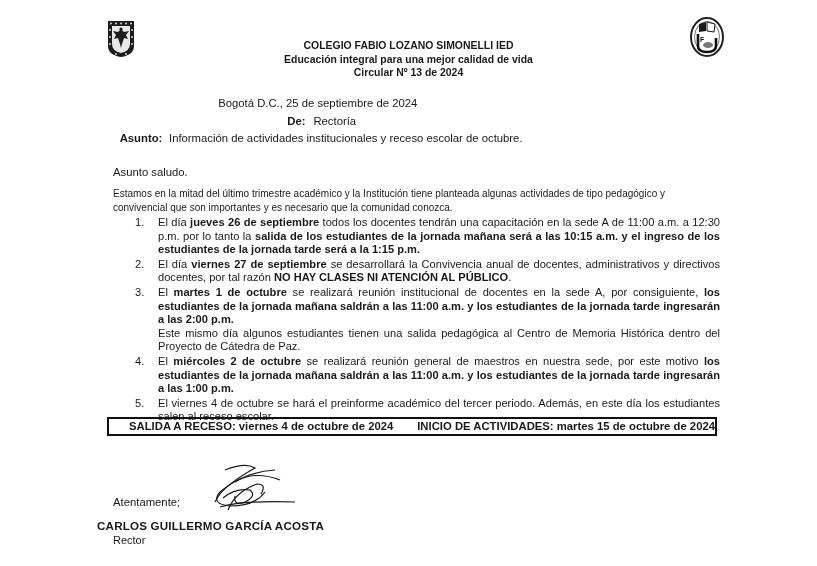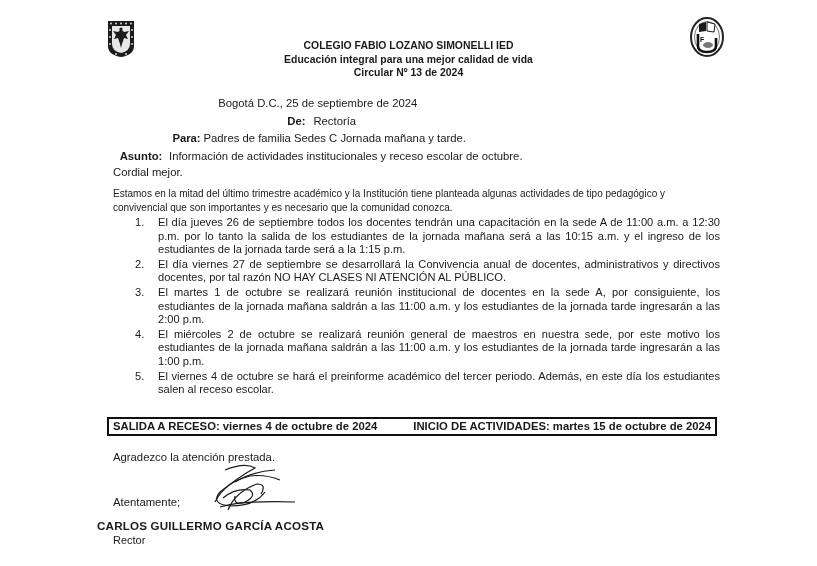--- a/index.html
+++ b/index.html
@@ -26,26 +26,26 @@
   .meta { position: absolute; left: 113px; top: 95px; font-size: 11.3px; line-height: 17.5px; }
   .meta .row { white-space: nowrap; text-align: center; }
   .meta .lbl { display: inline-block; width: 34px; font-weight: bold; }
   .meta .lbl.wide { width: 56px; }
   .greet { position: absolute; left: 113px; top: 166px; font-size: 11.3px; }
   .intro { position: absolute; left: 113px; top: 187px; width: 607px; font-size: 10px; line-height: 13.6px; }
   .list { position: absolute; left: 113px; top: 216px; width: 607px; font-size: 11.1px; line-height: 13.6px; }
   .item { position: relative; padding-left: 45px; text-align: justify; margin-bottom: 1px; }
   .item .num { position: absolute; left: 22px; top: 0; }
   .item .extra { display: block; }
-  b, .b { font-weight: normal; }
+  b, .b { font-weight: bold; }
   .recess-box {
     position: absolute; left: 107px; top: 417px; width: 610px; height: 19px;
     border: 2.5px solid #111; box-sizing: border-box;
     font-weight: bold; font-size: 11.3px; line-height: 15px;
-    display: flex; padding-left: 4px; white-space: nowrap;
+    display: flex; padding-left: 20px; white-space: nowrap;
   }
   .recess-box .sep { display: inline-block; width: 36px; }
   .thanks { position: absolute; left: 113px; top: 451px; font-size: 11.3px; }
   .sincerely { position: absolute; left: 113px; top: 496px; font-size: 11.3px; }
   .signature { position: absolute; left: 195px; top: 462px; width: 110px; height: 52px; }
   .signer { position: absolute; left: 97px; top: 519px; font-size: 11.6px; font-weight: bold; letter-spacing: 0.2px; }
   .role { position: absolute; left: 113px; top: 534px; font-size: 11px; }
 </style>
 </head>
 <body>
@@ -93,61 +93,58 @@
     <span class="h-line">Educación integral para una mejor calidad de vida</span>
     <span class="h-line">Circular Nº 13 de 2024</span>
   </div>
 
   <div class="meta">
     <div class="row">Bogotá D.C., 25 de septiembre de 2024</div>
     <div class="row">
       <span class="lbl">De:</span><span>Rectoría</span>
     </div>
     <div class="row">
-      <span class="lbl">Para:</span><span>Padres de familia Sedes C Jornada mañana y tarde.</span>
-    </div>
-    <div class="row">
       <span class="lbl wide">Asunto:</span><span>Información de actividades institucionales y receso escolar de octubre.</span>
     </div>
   </div>
 
-  <div class="greet">Cordial mejor.</div>
+  <div class="greet">Asunto saludo.</div>
 
   <div class="intro">Estamos en la mitad del último trimestre académico y la Institución tiene planteada algunas actividades de tipo pedagógico y convivencial que son importantes y es necesario que la comunidad conozca.</div>
 
   <div class="list">
     <div class="item">
       <span class="num">1.</span>
       <span>El día </span><b>jueves 26 de septiembre</b><span> todos los docentes tendrán una capacitación en la sede A de 11:00 a.m. a 12:30 p.m. por lo tanto la </span><b>salida de los estudiantes de la jornada mañana será a las 10:15 a.m. y el ingreso de los estudiantes de la jornada tarde será a la 1:15 p.m.</b>
     </div>
     <div class="item">
       <span class="num">2.</span>
       <span>El día </span><b>viernes 27 de septiembre</b><span> se desarrollará la Convivencia anual de docentes, administrativos y directivos docentes, por tal razón </span><b>NO HAY CLASES NI ATENCIÓN AL PÚBLICO</b><span>.</span>
     </div>
     <div class="item">
       <span class="num">3.</span>
       <span>El </span><b>martes 1 de octubre</b><span> se realizará reunión institucional de docentes en la sede A, por consiguiente, </span><b>los estudiantes de la jornada mañana saldrán a las 11:00 a.m. y los estudiantes de la jornada tarde ingresarán a las 2:00 p.m.</b>
+      <span class="extra">Este mismo día algunos estudiantes tienen una salida pedagógica al Centro de Memoria Histórica dentro del Proyecto de Cátedra de Paz.</span>
     </div>
     <div class="item">
       <span class="num">4.</span>
       <span>El </span><b>miércoles 2 de octubre</b><span> se realizará reunión general de maestros en nuestra sede, por este motivo </span><b>los estudiantes de la jornada mañana saldrán a las 11:00 a.m. y los estudiantes de la jornada tarde ingresarán a las 1:00 p.m.</b>
     </div>
     <div class="item">
       <span class="num">5.</span>
       <span>El viernes 4 de octubre se hará el preinforme académico del tercer periodo. Además, en este día los estudiantes salen al receso escolar.</span>
     </div>
   </div>
 
   <div class="recess-box">
     <span>SALIDA A RECESO: viernes 4 de octubre de 2024</span>
     <span class="sep"></span>
     <span>INICIO DE ACTIVIDADES: martes 15 de octubre de 2024</span>
   </div>
 
-  <div class="thanks">Agradezco la atención prestada.</div>
 
   <div class="signature">
     <svg width="110" height="52" viewBox="0 0 110 52">
       <g fill="none" stroke="#1a1a1a" stroke-width="1.2">
         <path d="M30 8 Q50 0 60 6 Q45 14 25 30 Q15 42 35 44 Q60 44 70 30"></path>
         <path d="M20 40 Q30 20 55 14 Q70 12 85 18"></path>
         <path d="M25 45 Q50 38 100 40"></path>
         <path d="M28 36 Q40 26 55 28 Q62 34 50 40 Q38 44 40 34"></path>
         <path d="M40 20 Q55 10 80 8"></path>
         <path d="M33 48 Q40 30 62 22 Q72 22 66 32"></path>

